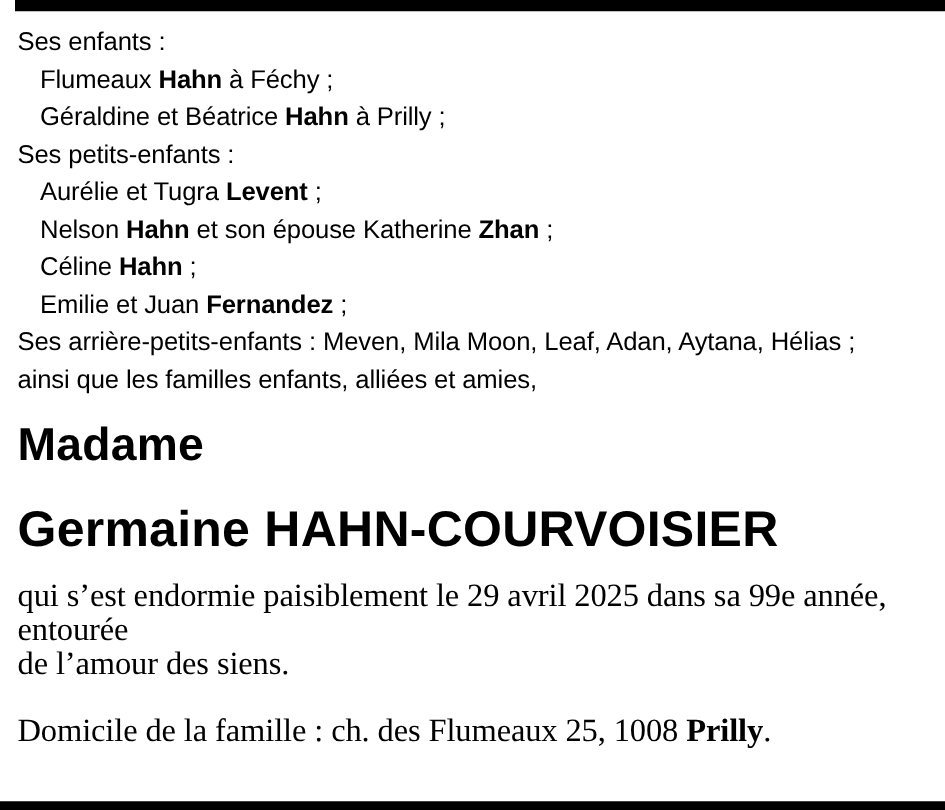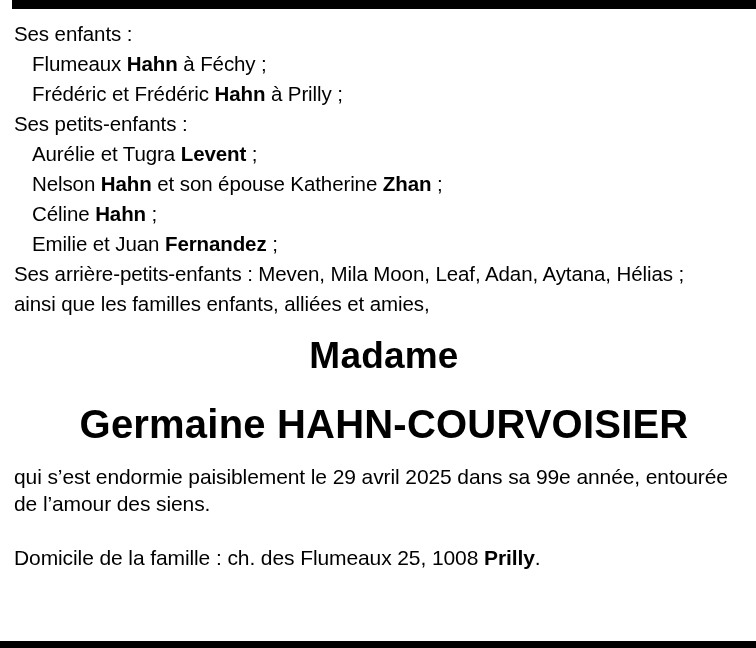--- a/index.html
+++ b/index.html
@@ -42,60 +42,60 @@
     white-space: pre-wrap;
     letter-spacing: -0.1px;
   }
   .indent {
     padding-left: 18px;
   }
   .bold {
     font-weight: bold;
   }
   .names-block {
-    text-align: center;
     margin-top: 14px;
   }
   .name-title {
     font-size: 37px;
     font-weight: bold;
     line-height: 46px;
     letter-spacing: 0.2px;
   }
   .name-main {
     font-size: 40px;
     font-weight: bold;
     line-height: 50px;
     letter-spacing: 0.2px;
     margin-top: 20px;
   }
   .closing {
     margin-top: 14px;
   }
   .closing .line {
-    font-size: 21px;
+    font-size: 26px;
     line-height: 27px;
+    font-family: Liberation Serif, serif;
   }
   .spacer {
     height: 27px;
   }
 </style>
 </head>
 <body>
 
 <div id="notice">
 
   <div class="rule-top"></div>
 
   <div class="body-area">
 
     <div id="intro-block">
         <div class="line"><span>Ses enfants :</span></div>
         <div class="line indent"><span>Flumeaux </span><span class="bold">Hahn</span><span> à Féchy ;</span></div>
-        <div class="line indent"><span>Frédéric et Frédéric </span><span class="bold">Hahn</span><span> à Prilly ;</span></div>
+        <div class="line indent"><span>Géraldine et Béatrice </span><span class="bold">Hahn</span><span> à Prilly ;</span></div>
         <div class="line"><span>Ses petits-enfants :</span></div>
         <div class="line indent"><span>Aurélie et Tugra </span><span class="bold">Levent</span><span> ;</span></div>
         <div class="line indent"><span>Nelson </span><span class="bold">Hahn</span><span> et son épouse Katherine </span><span class="bold">Zhan</span><span> ;</span></div>
         <div class="line indent"><span>Céline </span><span class="bold">Hahn</span><span> ;</span></div>
         <div class="line indent"><span>Emilie et Juan </span><span class="bold">Fernandez</span><span> ;</span></div>
         <div class="line"><span>Ses arrière-petits-enfants : Meven, Mila Moon, Leaf, Adan, Aytana, Hélias ;</span></div>
         <div class="line"><span>ainsi que les familles enfants, alliées et amies,</span></div>
       </div>
 
     <div class="names-block">

